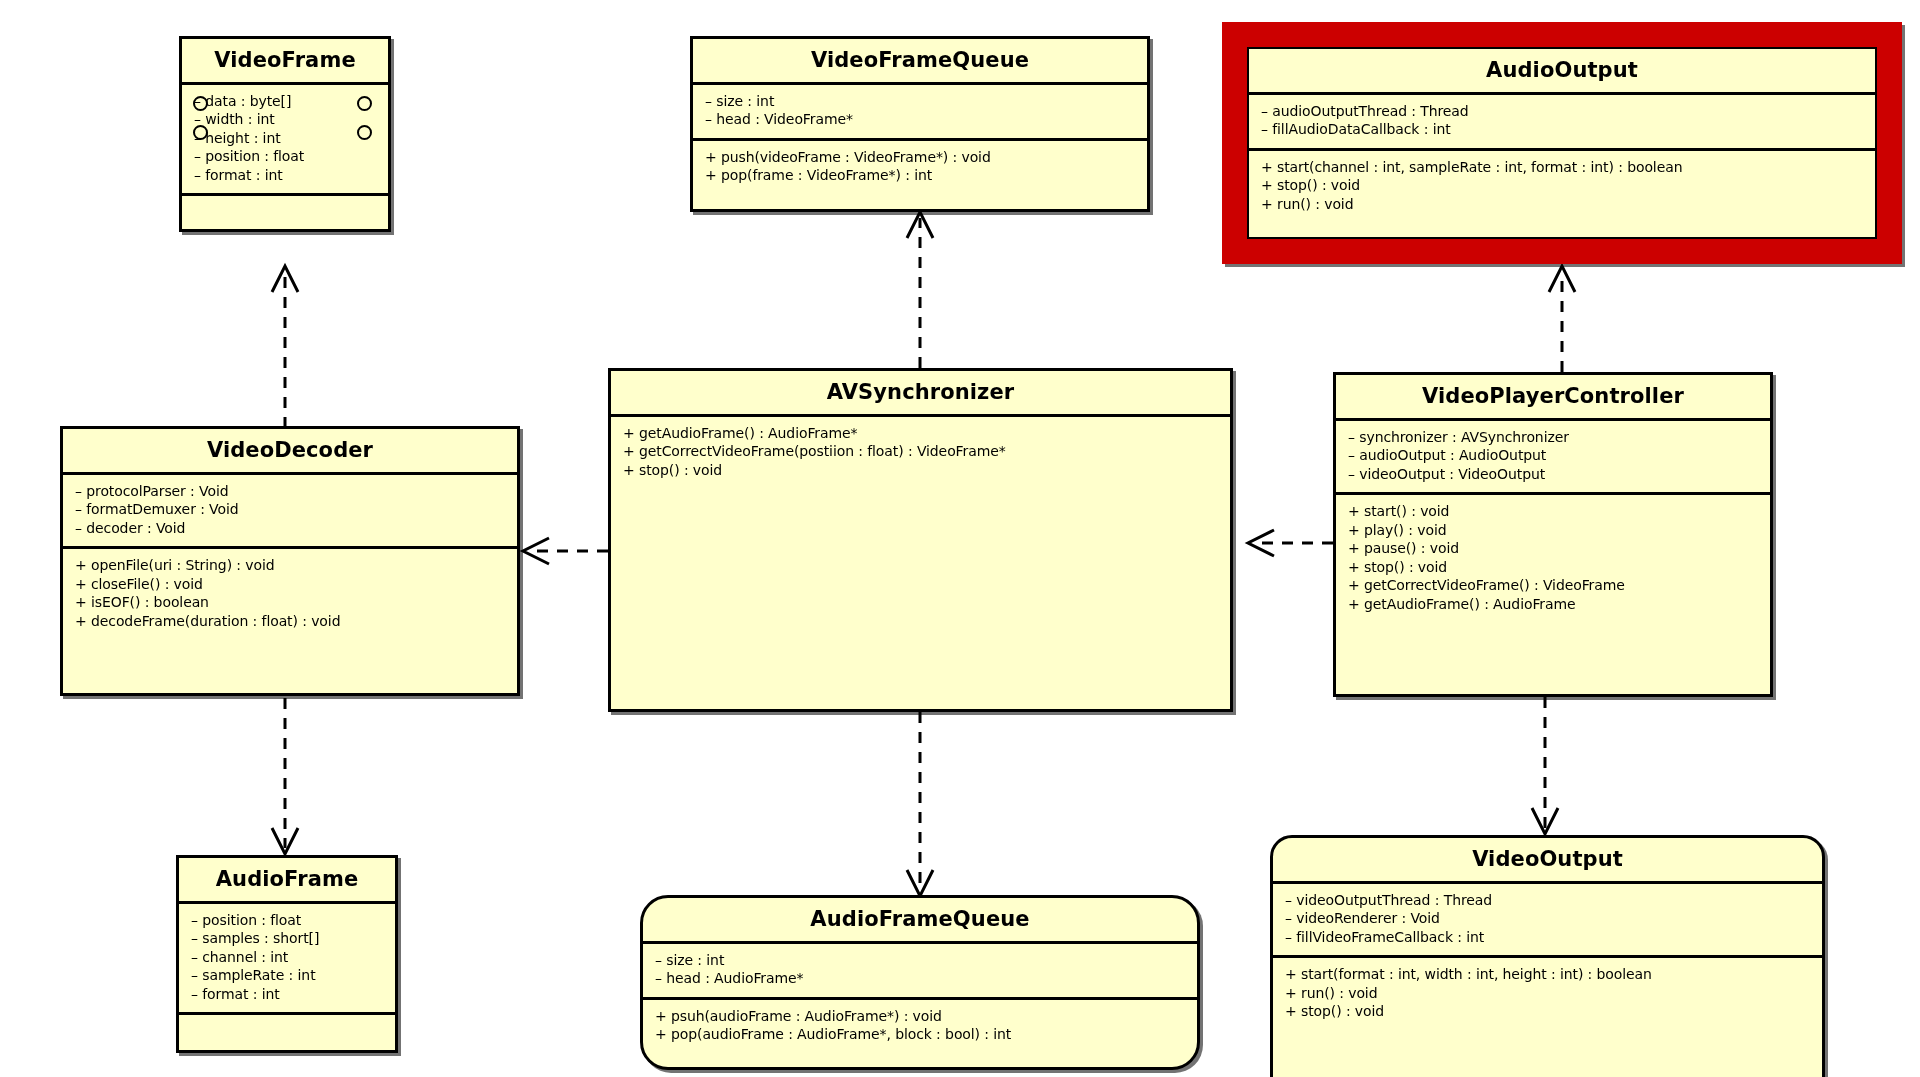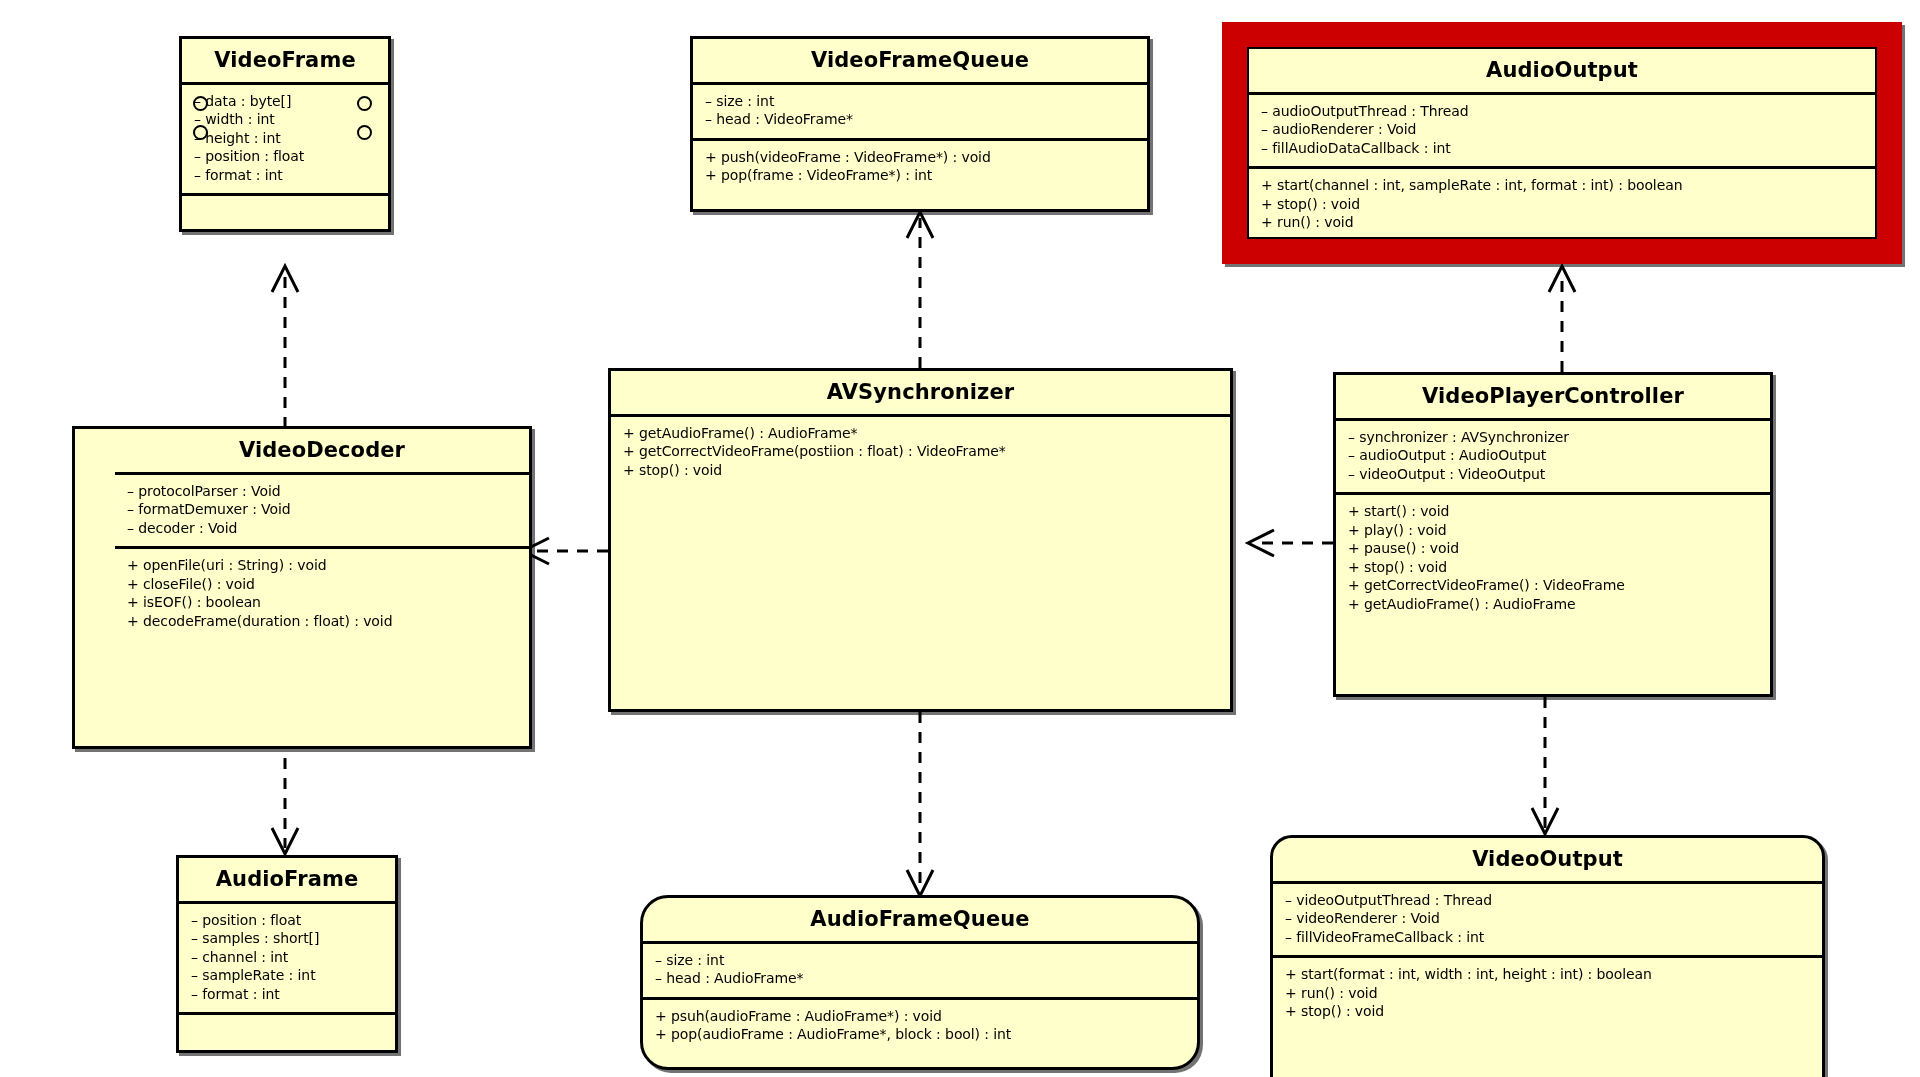--- a/index.html
+++ b/index.html
@@ -157,32 +157,31 @@
         <div class="member">+ pop(frame : VideoFrame*) : int</div>
       </div>
     </div>
   </div>
 
   <div class="umlbox highlight" style="left:1222px; top:22px; width:680px; height:242px;">
     <div class="inner">
       <div class="cls-name">AudioOutput</div>
       <div class="compartment">
         <div class="member">– audioOutputThread : Thread</div>
-        <div class="member">– audioRenderer : Void</div>
         <div class="member">– fillAudioDataCallback : int</div>
       </div>
       <div class="compartment">
         <div class="member">+ start(channel : int, sampleRate : int, format : int) : boolean</div>
         <div class="member">+ stop() : void</div>
         <div class="member">+ run() : void</div>
       </div>
     </div>
   </div>
 
-  <div class="umlbox" style="left:72px; top:426px; width:460px; height:323px;padding-left:40px;">
+  <div class="umlbox" style="left:60px; top:426px; width:460px; height:270px;">
     <div class="inner">
       <div class="cls-name">VideoDecoder</div>
       <div class="compartment">
         <div class="member">– protocolParser : Void</div>
         <div class="member">– formatDemuxer : Void</div>
         <div class="member">– decoder : Void</div>
       </div>
       <div class="compartment">
         <div class="member">+ openFile(uri : String) : void</div>
         <div class="member">+ closeFile() : void</div>

